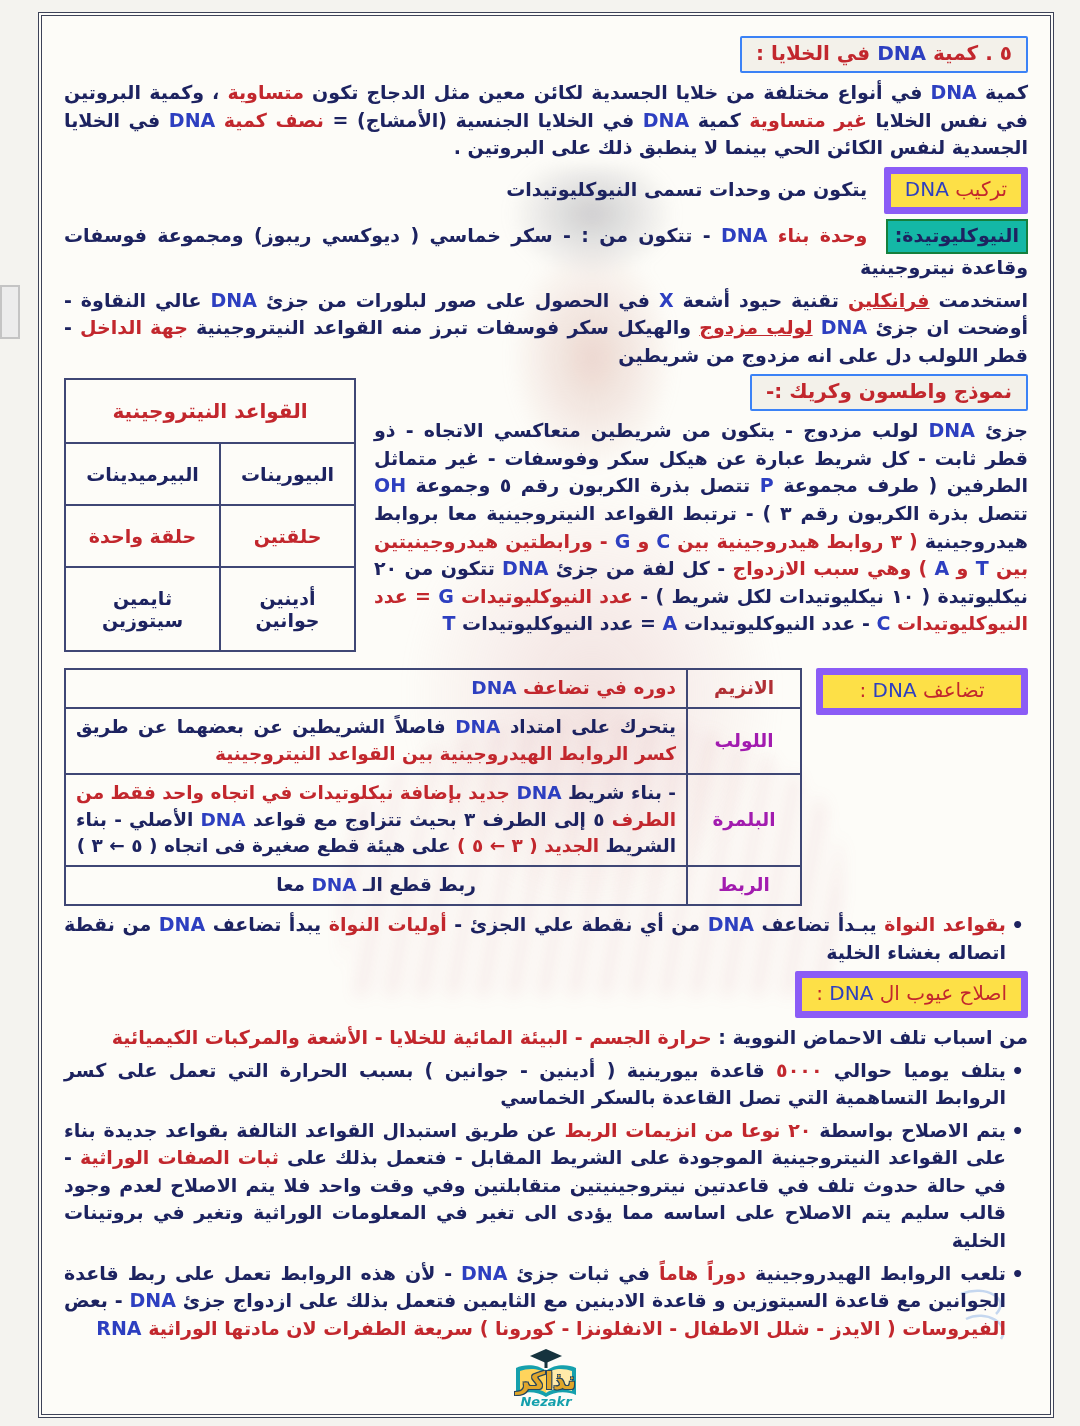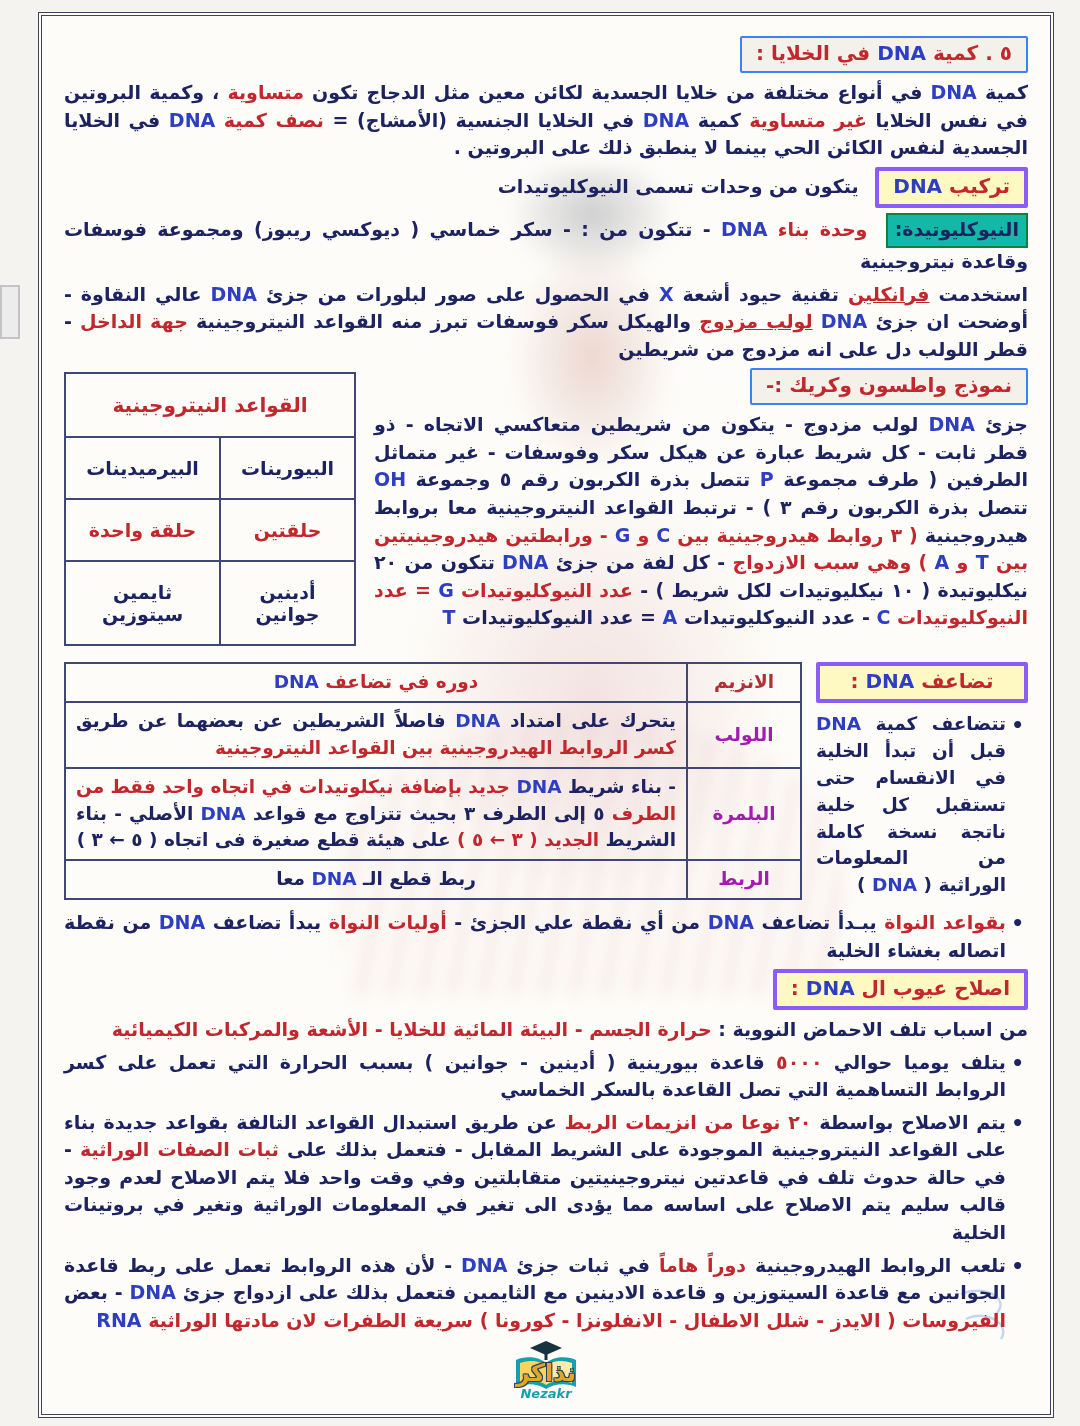--- a/index.html
+++ b/index.html
@@ -46,23 +46,23 @@
   .para{
     margin:5px 0;font-weight:bold;font-size:19px;line-height:1.45;
     text-align:justify;color:#1d2360;
   }
   .seg-red{color:#c2272d;}
   .seg-blue{color:#2d3fc0;}
   .seg-redu{color:#c2272d;text-decoration:underline;}
 
   .title-row{margin:4px 0 6px 0;}
   .h-box{
-    display:inline-block;border:4px solid #8b5cf6;background:#fef9c3;
+    display:inline-block;border:7px solid #8b5cf6;background:#fde047;
     padding:2px 14px 4px;border-radius:2px;color:#c2272d;
-    font-weight:bold;font-size:20px;line-height:1.35;
+    font-weight:normal;font-size:20px;line-height:1.35;
   }
   .t-box{
     display:inline-block;border:2px solid #3b82f6;background:#f3f1ea;
     padding:2px 14px 4px;border-radius:2px;color:#c2272d;
     font-weight:bold;font-size:20px;line-height:1.35;
   }
   .n-box{
     display:inline-block;border:2px solid #15803d;background:#14b8a6;
     padding:1px 7px 3px;color:#1d2360;font-weight:bold;font-size:19px;
     margin-left:8px;
@@ -92,21 +92,21 @@
   
   .mid-row{display:flex;gap:14px;align-items:flex-start;margin-top:8px;}
   .rep-side{width:212px;flex-shrink:0;}
   .rep-title{display:block;text-align:center;margin-bottom:8px;}
   .rep-side .para{font-size:18.5px;}
   .enzyme-table{flex:1;border-collapse:collapse;}
   .enzyme-table th,.enzyme-table td{
     border:2px solid #3f4775;padding:5px 10px;font-weight:bold;font-size:18.5px;
     line-height:1.45;
   }
-  .enzyme-table th{color:#b03035;text-align:center;}
+  .enzyme-table th{color:#b03035;}
   .et-name{width:92px;text-align:center;color:#a21caf;}
   .et-role{text-align:justify;color:#1d2360;}
   .et-center{text-align:center;}
 
   
   .footer-logo{
     display:flex;flex-direction:column;align-items:center;
     margin-top:2px;line-height:1;
   }
   .brand-ar{
@@ -172,21 +172,20 @@
 
       <div class="watson-head">
         <span class="t-box">نموذج واطسون وكريك :-</span>
       </div>
       <p class="para"><span>جزئ </span><span class="seg-blue">DNA</span><span> لولب مزدوج - يتكون من شريطين متعاكسي الاتجاه - ذو قطر ثابت - كل شريط عبارة عن هيكل سكر وفوسفات - غير متماثل الطرفين ( طرف مجموعة </span><span class="seg-blue">P</span><span> تتصل بذرة الكربون رقم ٥ وجموعة </span><span class="seg-blue">OH</span><span> تتصل بذرة الكربون رقم ٣ ) - ترتبط القواعد النيتروجينية معا بروابط هيدروجينية </span><span class="seg-red">( ٣ روابط هيدروجينية بين </span><span class="seg-blue">C</span><span class="seg-red"> و </span><span class="seg-blue">G</span><span class="seg-red"> - ورابطتين هيدروجينيتين بين </span><span class="seg-blue">T</span><span class="seg-red"> و </span><span class="seg-blue">A</span><span class="seg-red"> ) </span><span class="seg-red">وهي سبب الازدواج</span><span> - كل لفة من جزئ </span><span class="seg-blue">DNA</span><span> تتكون من ٢٠ نيكليوتيدة ( ١٠ نيكليوتيدات لكل شريط ) - </span><span class="seg-red">عدد النيوكليوتيدات </span><span class="seg-blue">G</span><span class="seg-red"> = عدد النيوكليوتيدات </span><span class="seg-blue">C</span><span> - عدد النيوكليوتيدات </span><span class="seg-blue">A</span><span> = عدد النيوكليوتيدات </span><span class="seg-blue">T</span></p>
     </div>
 
     <div class="mid-row">
       <aside class="rep-side">
         <div class="h-box rep-title"><span class="seg-red">تضاعف </span><span class="seg-blue">DNA</span><span class="seg-red"> :</span></div>
-        <p class="para bullet"><span>تتضاعف كمية </span><span class="seg-blue">DNA</span><span> قبل أن تبدأ الخلية في الانقسام حتى تستقبل كل خلية ناتجة نسخة كاملة من المعلومات الوراثية ( </span><span class="seg-blue">DNA</span><span> )</span></p>
       </aside>
 
       <table class="enzyme-table">
         <tbody>
           <tr>
             <th class="et-name">الانزيم</th>
             <th><span class="seg-red">دوره في تضاعف </span><span class="seg-blue">DNA</span></th>
           </tr>
           <tr>
             <td class="et-name">اللولب</td>

